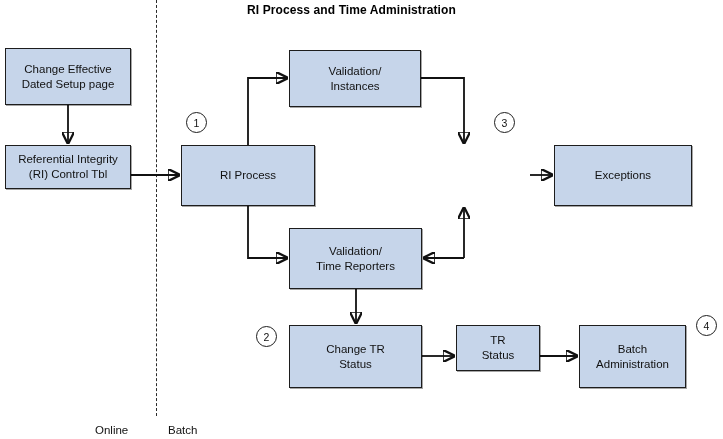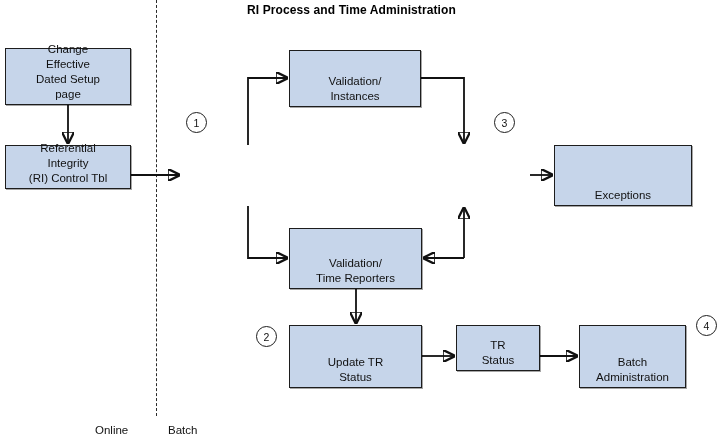--- a/index.html
+++ b/index.html
@@ -34,27 +34,27 @@
     display: inline-block;
     position: relative;
     left: -10px;
   }
   .node {
     position: absolute;
     box-sizing: border-box;
     background: #c6d5ea;
     border: 1.4px solid #1d1d1d;
     display: flex;
-    align-items: flex-end;
+    align-items: center;
     justify-content: center;
     text-align: center;
     font-size: 11.5px;
     line-height: 15px;
     color: #111111;
-    padding: 2px 19px;
+    padding: 2px 12px;
     box-shadow: 1px 1px 0 rgba(0,0,0,0.35);
   }
   .node span {
     display: block;
     white-space: pre-line;
   }
   .marker {
     position: absolute;
     box-sizing: border-box;
     width: 21px;
@@ -143,33 +143,36 @@
   <div class="node" style="left:5px;  top:145px; width:126px; height:44px;">
     <span>Referential Integrity
 (RI) Control Tbl</span>
   </div>
 
   <div class="node" style="left:289px; top:50px;  width:132px; height:57px;">
     <span>Validation/
 Instances</span>
   </div>
 
+  <div class="node" style="left:181px; top:145px; width:134px; height:61px;">
+    <span>RI Process</span>
+  </div>
 
 
   <div class="node" style="left:554px; top:145px; width:138px; height:61px;">
     <span>Exceptions</span>
   </div>
 
   <div class="node" style="left:289px; top:228px; width:133px; height:61px;">
     <span>Validation/
 Time Reporters</span>
   </div>
 
   <div class="node" style="left:289px; top:325px; width:133px; height:63px;">
-    <span>Update TR
+    <span>Change TR
 Status</span>
   </div>
 
   <div class="node" style="left:456px; top:325px; width:84px; height:46px;">
     <span>TR
 Status</span>
   </div>
 
   <div class="node" style="left:579px; top:325px; width:107px; height:63px;">
     <span>Batch

